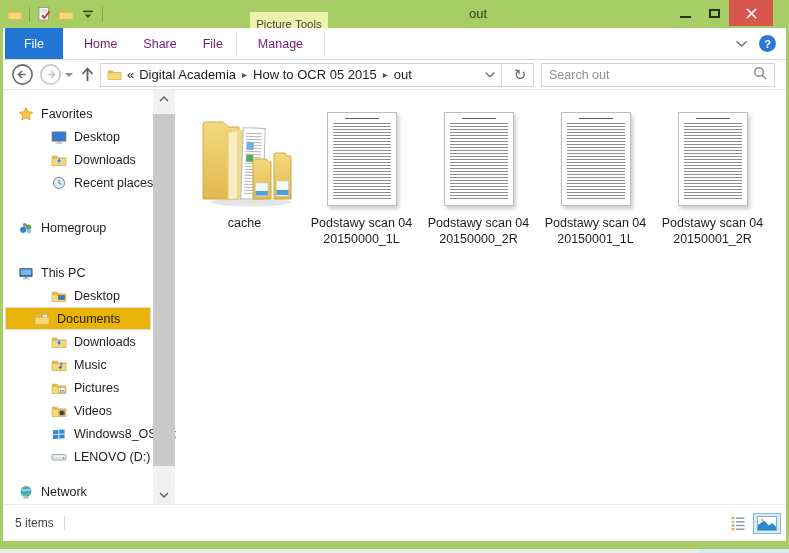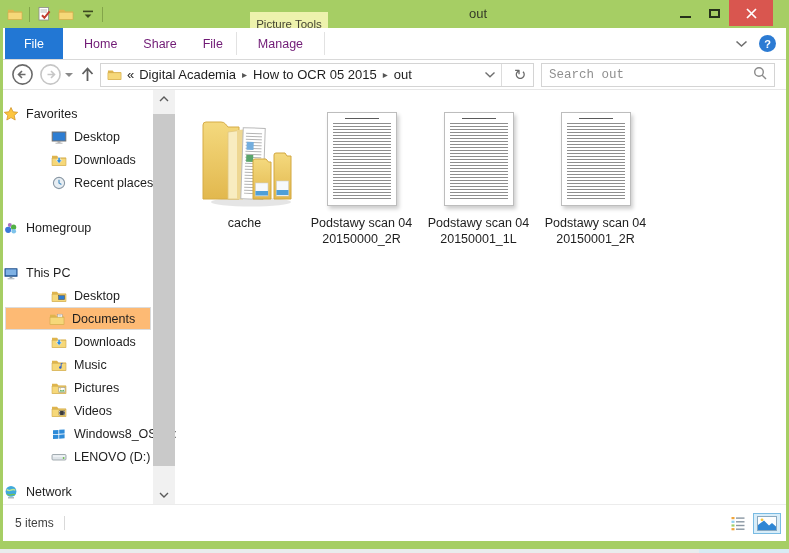--- a/index.html
+++ b/index.html
@@ -41,28 +41,28 @@
   .address-row { height:30px; display:flex; align-items:center; padding:0 11px 0 8px; border-bottom:1px solid #e7e7e7; background:#fff; }
   .navbtn { display:flex; align-items:center; justify-content:center; }
   .caret { width:0; height:0; border-left:4px solid transparent; border-right:4px solid transparent; border-top:4px solid #8a8a8a; margin:0 3px; }
   .address-box { height:24px; border:1px solid #d4d4d4; display:flex; align-items:center; width:434px; padding-left:6px; gap:5px; margin-left:5px; background:#fff; }
   .crumb { font-size:13px; color:#1e1e1e; white-space:nowrap; }
   .crumb-sep { font-size:10px; color:#555; padding:0 1px; }
   .addr-spacer { flex:1; }
   .addr-div { width:1px; height:22px; background:#dcdcdc; }
   .refresh { width:26px; text-align:center; font-family:"DejaVu Sans",sans-serif; font-size:15px; color:#6a6a6a; }
   .search-box { height:24px; border:1px solid #d4d4d4; flex:1; display:flex; align-items:center; padding:0 7px; margin-left:7px; background:#fff; }
-  .search-box input { flex:1; border:none; outline:none; font-family:Liberation Mono, monospace; font-size:12.5px; color:#1e1e1e; background:transparent; }
+  .search-box input { flex:1; border:none; outline:none; font-family:Liberation Sans, sans-serif; font-size:12.5px; color:#1e1e1e; background:transparent; }
   .search-box input::placeholder { color:#8f8f8f; }
   
   .body { flex:1; display:flex; overflow:hidden; background:#fff; }
   .sidebar { width:173px; position:relative; padding-top:12px; flex:0 0 auto; }
-  .nav-row { height:23px; display:flex; align-items:center; gap:7px; }
+  .nav-row { height:23px; display:flex; align-items:center; gap:7px; padding-left:15px; }
   .nav-row.child { padding-left:48px; }
-  .nav-row.selected { background:#fdba74; border:1px solid #dcdcdc; width:146px; margin-left:2px; padding-left:43px; }
+  .nav-row.selected { background:#eab308; border:1px solid #dcdcdc; width:146px; margin-left:2px; padding-left:28px; }
   .gap { margin-top:22px; }
   .gap-lg { margin-top:12px; }
   .nav-label { white-space:nowrap; }
   .sb-scroll { position:absolute; top:0; bottom:0; right:1px; width:22px; }
   .sb-btn { height:18px; background:#f1f1f1; display:flex; align-items:center; justify-content:center; }
   .sb-btn.bottom { position:absolute; bottom:0; left:0; right:0; }
   .sb-track { position:absolute; top:18px; bottom:18px; left:0; right:0; background:#f1f1f1; }
   .sb-thumb { position:absolute; top:6px; left:0; right:0; height:352px; background:#c9c9c9; }
   
   .main { flex:1; padding:18px 0 0 10px; display:flex; align-items:flex-start; }
@@ -421,20 +421,26 @@
               <rect x="58.5" y="74" width="12.5" height="13" fill="#f6f9fc" stroke="#cfcfcf" stroke-width="0.6"></rect>
               <rect x="58.5" y="82" width="12.5" height="4.5" fill="#4f9fd8"></rect>
               <path d="M77 46 Q77 44 79 44 L88 44 L90 47 L94 47 L94 90 L77 90 Z" fill="url(#gA)" stroke="#d2a73f"></path>
               <rect x="79.5" y="72" width="12" height="15" fill="#f6f9fc" stroke="#cfcfcf" stroke-width="0.6"></rect>
               <rect x="79.5" y="81" width="12" height="5" fill="#4f9fd8"></rect>
             </svg>
           </div>
           <div class="file-label">cache</div>
         </div>
 
+        <div class="file-item">
+          <div class="icon-zone">
+              <div class="doc-thumb"></div>
+            </div>
+          <div class="file-label">Podstawy scan 04 20150000_1L</div>
+        </div>
 
         <div class="file-item">
           <div class="icon-zone">
               <div class="doc-thumb"></div>
             </div>
           <div class="file-label">Podstawy scan 04 20150000_2R</div>
         </div>
 
         <div class="file-item">
           <div class="icon-zone">

